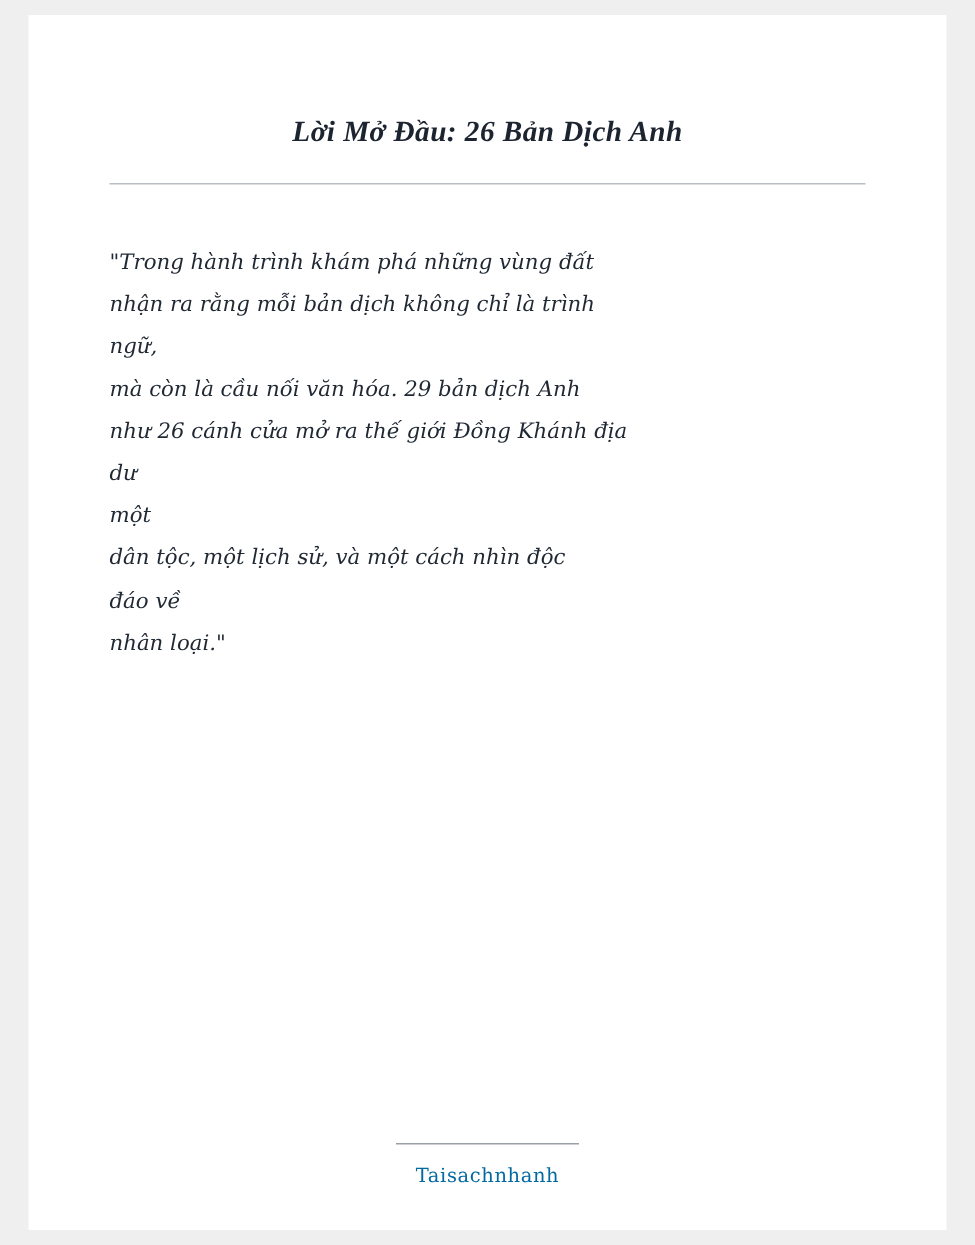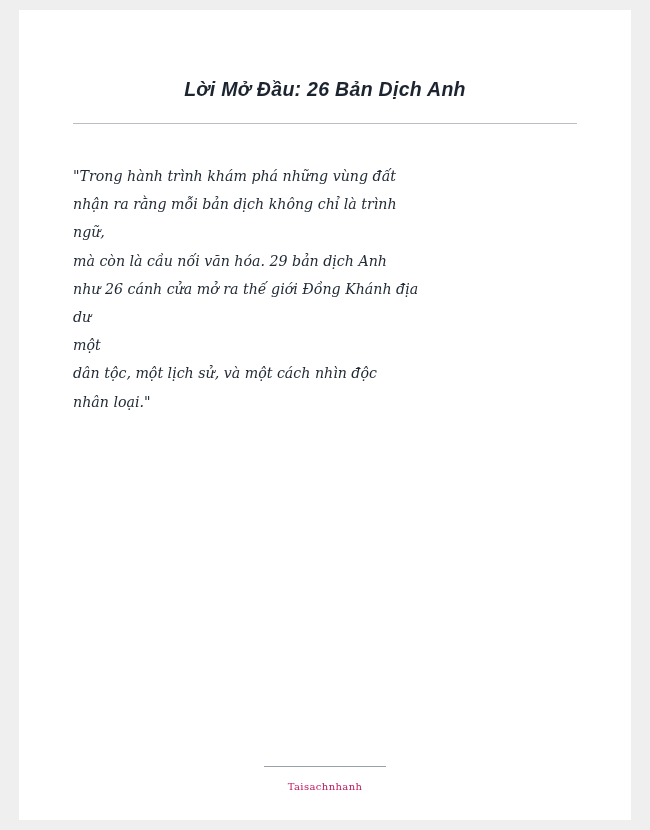--- a/index.html
+++ b/index.html
@@ -26,21 +26,21 @@
     position: relative;
     width: 100%;
     height: 100%;
     padding: 0 54px;
     box-sizing: border-box;
   }
   .doc-title {
     margin: 0;
     padding-top: 68px;
     text-align: center;
-    font-family: Liberation Sans, sans-serif;
+    font-family: Liberation Serif, serif;
     font-style: italic;
     font-weight: bold;
     font-size: 19.5px;
     color: #1c2430;
     letter-spacing: 0.3px;
   }
   .title-rule {
     margin-top: 22px;
     border: 0;
     border-top: 1px solid #b9bec6;
@@ -65,22 +65,22 @@
     text-align: center;
   }
   .footer-rule {
     width: 122px;
     margin: 0 auto 14px auto;
     border: 0;
     border-top: 1px solid #9aa0a8;
   }
   .footer-text {
     font-family: "DejaVu Serif", serif;
-    font-size: 10px;
-    color: #be185d;
+    font-size: 13px;
+    color: #0369a1;
     letter-spacing: 0.4px;
   }
 </style>
 </head>
 <body>
 
 <div class="page">
   <div class="page-inner">
 
     <h1 class="doc-title">Lời Mở Đầu: 26 Bản Dịch Anh</h1>
@@ -89,20 +89,21 @@
 
     <div class="quote-block">
       <div class="quote-line">"Trong hành trình khám phá những vùng đất</div>
       <div class="quote-line">nhận ra rằng mỗi bản dịch không chỉ là trình</div>
       <div class="quote-line">ngữ,</div>
       <div class="quote-line">mà còn là cầu nối văn hóa. 29 bản dịch Anh</div>
       <div class="quote-line">như 26 cánh cửa mở ra thế giới Đồng Khánh địa</div>
       <div class="quote-line">dư</div>
       <div class="quote-line">một</div>
       <div class="quote-line">dân tộc, một lịch sử, và một cách nhìn độc</div>
+      <div class="quote-line">đáo về</div>
       <div class="quote-line">nhân loại."</div>
     </div>
 
     <div class="footer">
       <hr class="footer-rule">
       <div class="footer-text">Taisachnhanh</div>
     </div>
 
   </div>
 </div>

